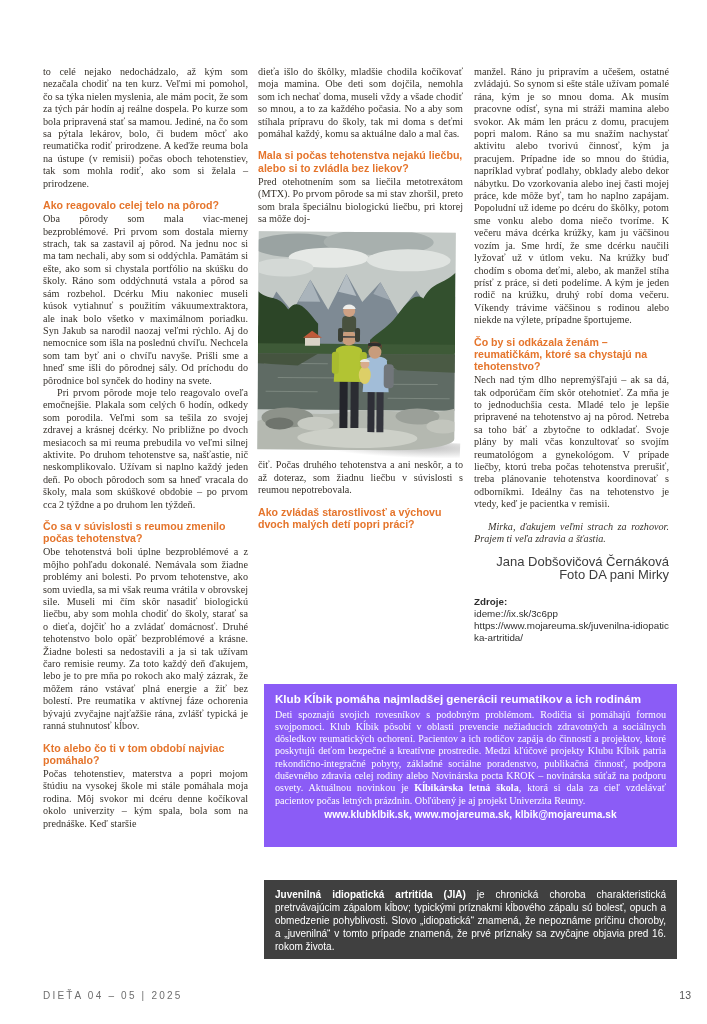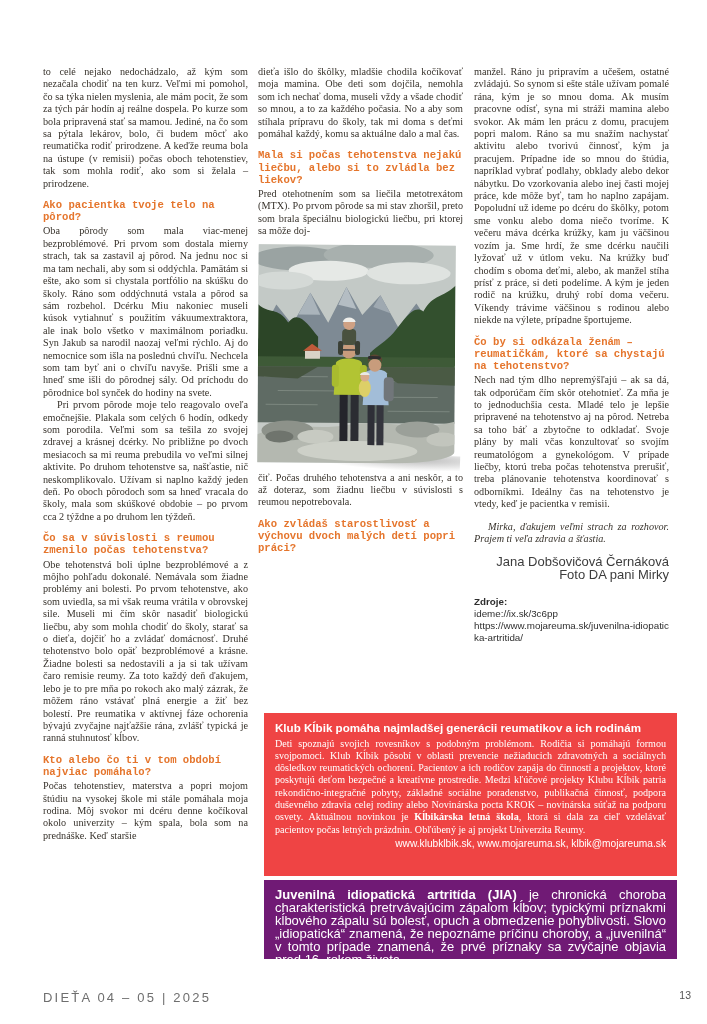--- a/index.html
+++ b/index.html
@@ -11,21 +11,21 @@
   .col{position:absolute;top:66px;}
   #col-left{left:43px;width:205px;}
   #col-middle{left:258px;width:205px;}
   #col-right{left:474px;width:195px;}
   .body-p{
     margin:0;font-size:10.2px;line-height:12.4px;text-align:justify;
     hyphens:auto;-webkit-hyphens:auto;
   }
   .body-p.indent{text-indent:14px;}
   .q-head{
-    margin:9px 0 2px 0;font-family:Liberation Mono, monospace;
+    margin:9px 0 2px 0;font-family:Liberation Sans, sans-serif;
     font-weight:bold;font-size:10.6px;line-height:12.2px;color:#e5752c;
     text-align:left;
   }
   
   .photo-wrap{position:relative;margin:7px 0 9px 0;width:197px;height:218px;}
   .photo-wrap::after{
     content:"";position:absolute;right:-5px;bottom:-7px;width:150px;height:16px;
     background:radial-gradient(ellipse at 70% 30%, rgba(60,60,60,.35), rgba(0,0,0,0) 70%);
     transform:rotate(2deg);z-index:0;
   }
@@ -39,54 +39,54 @@
   .closing{margin:10px 0 0 0;font-style:italic;font-size:10.2px;line-height:12.6px;
     text-align:justify;text-indent:14px;}
   .byline{margin:9px 0 0 0;font-family:"Liberation Sans",sans-serif;
     font-size:13px;line-height:13.5px;text-align:right;color:#3c3c3c;}
   .sources{margin:14px 0 0 0;font-family:"Liberation Sans",sans-serif;
     font-size:9.8px;line-height:12px;color:#2e2e2e;}
   .sources .lbl{font-weight:bold;}
   .sources div{word-break:break-all;}
   
   .club-box{
-    position:absolute;left:264px;top:713px;width:413px;height:163px;
-    box-sizing:border-box;background:#ef4444;color:#ffffff;padding:8px 11px;
+    position:absolute;left:264px;top:684px;width:413px;height:163px;
+    box-sizing:border-box;background:#8b5cf6;color:#ffffff;padding:8px 11px;
   }
   .club-box h2{
     margin:0 0 3px 0;font-family:"Liberation Sans",sans-serif;
     font-size:11.6px;line-height:13.5px;font-weight:bold;
   }
   .club-box p{margin:0;font-size:10.1px;line-height:12.3px;text-align:justify;hyphens:auto;}
-  .club-box .links{font-family:"Liberation Sans",sans-serif;font-weight:normal;
-    font-size:10.2px;margin-top:2px;text-align:right;}
+  .club-box .links{font-family:"Liberation Sans",sans-serif;font-weight:bold;
+    font-size:10.2px;margin-top:2px;text-align:center;}
   .jia-box{
     position:absolute;left:264px;top:880px;width:413px;height:79px;
-    box-sizing:border-box;background:#701a75;color:#ffffff;padding:8px 11px;
-    font-family:"Liberation Sans",sans-serif;font-size:13px;line-height:13px;
+    box-sizing:border-box;background:#404040;color:#ffffff;padding:8px 11px;
+    font-family:"Liberation Sans",sans-serif;font-size:10px;line-height:13px;
     text-align:justify;
   }
   
   .footer-issue{
     position:absolute;left:43px;top:990px;font-family:"Liberation Sans",sans-serif;
-    font-size:13px;letter-spacing:2.2px;color:#6e6e6e;
+    font-size:10px;letter-spacing:2.2px;color:#6e6e6e;
   }
   .footer-page{
     position:absolute;right:28px;top:989px;font-family:Liberation Sans, sans-serif;
     font-size:10.5px;color:#555555;
   }
 </style>
 </head>
 <body>
 
 <div class="page">
 
   <div class="col" id="col-left">
     <p class="body-p">to celé nejako nedochádzalo, až kým som nezačala chodiť na ten kurz. Veľmi mi pomohol, čo sa týka nielen myslenia, ale mám pocit, že som za tých pár hodín aj reálne dospela. Po kurze som bola pripravená stať sa mamou. Jediné, na čo som sa pýtala lekárov, bolo, či budem môcť ako reumatička rodiť prirodzene. A keďže reuma bola na ústupe (v remisii) počas oboch tehotenstiev, tak som mohla rodiť, ako som si želala – prirodzene.</p>
-    <h3 class="q-head">Ako pacientka tvoje telo na pôrod?</h3>
+    <h3 class="q-head">Ako reagovalo celej telo na pôrod?</h3>
     <p class="body-p">Oba pôrody som mala viac-menej bezproblémové. Pri prvom som dostala mierny strach, tak sa zastavil aj pôrod. Na jednu noc si ma tam nechali, aby som si oddýchla. Pamätám si ešte, ako som si chystala portfólio na skúšku do školy. Ráno som oddýchnutá vstala a pôrod sa sám rozbehol. Dcérku Miu nakoniec museli kúsok vytiahnuť s použitím vákuumextraktora, ale inak bolo všetko v maximálnom poriadku. Syn Jakub sa narodil naozaj veľmi rýchlo. Aj do nemocnice som išla na poslednú chvíľu. Nechcela som tam byť ani o chvíľu navyše. Prišli sme a hneď sme išli do pôrodnej sály. Od príchodu do pôrodnice bol synček do hodiny na svete.</p>
     <p class="body-p indent">Pri prvom pôrode moje telo reagovalo oveľa emočnejšie. Plakala som celých 6 hodín, odkedy som porodila. Veľmi som sa tešila zo svojej zdravej a krásnej dcérky. No približne po dvoch mesiacoch sa mi reuma prebudila vo veľmi silnej aktivite. Po druhom tehotenstve sa, našťastie, nič neskomplikovalo. Užívam si naplno každý jeden deň. Po oboch pôrodoch som sa hneď vracala do školy, mala som skúškové obdobie – po prvom cca 2 týždne a po druhom len týždeň.</p>
     <h3 class="q-head">Čo sa v súvislosti s reumou zmenilo počas tehotenstva?</h3>
     <p class="body-p">Obe tehotenstvá boli úplne bezproblémové a z môjho pohľadu dokonalé. Nemávala som žiadne problémy ani bolesti. Po prvom tehotenstve, ako som uviedla, sa mi však reuma vrátila v obrovskej sile. Museli mi čím skôr nasadiť biologickú liečbu, aby som mohla chodiť do školy, starať sa o dieťa, dojčiť ho a zvládať domácnosť. Druhé tehotenstvo bolo opäť bezproblémové a krásne. Žiadne bolesti sa nedostavili a ja si tak užívam čaro remisie reumy. Za toto každý deň ďakujem, lebo je to pre mňa po rokoch ako malý zázrak, že môžem ráno vstávať plná energie a žiť bez bolestí. Pre reumatika v aktívnej fáze ochorenia bývajú zvyčajne najťažšie rána, zvlášť typická je ranná stuhnutosť kĺbov.</p>
     <h3 class="q-head">Kto alebo čo ti v tom období najviac pomáhalo?</h3>
     <p class="body-p">Počas tehotenstiev, materstva a popri mojom štúdiu na vysokej škole mi stále pomáhala moja rodina. Môj svokor mi dcéru denne kočíkoval okolo univerzity – kým spala, bola som na prednáške. Keď staršie</p>
   </div>
 
   <div class="col" id="col-middle">
     <p class="body-p">dieťa išlo do škôlky, mladšie chodila kočíkovať moja mamina. Obe deti som dojčila, nemohla som ich nechať doma, museli vždy a všade chodiť so mnou, a to za každého počasia. No a aby som stíhala prípravu do školy, tak mi doma s deťmi pomáhal každý, komu sa aktuálne dalo a mal čas.</p>

